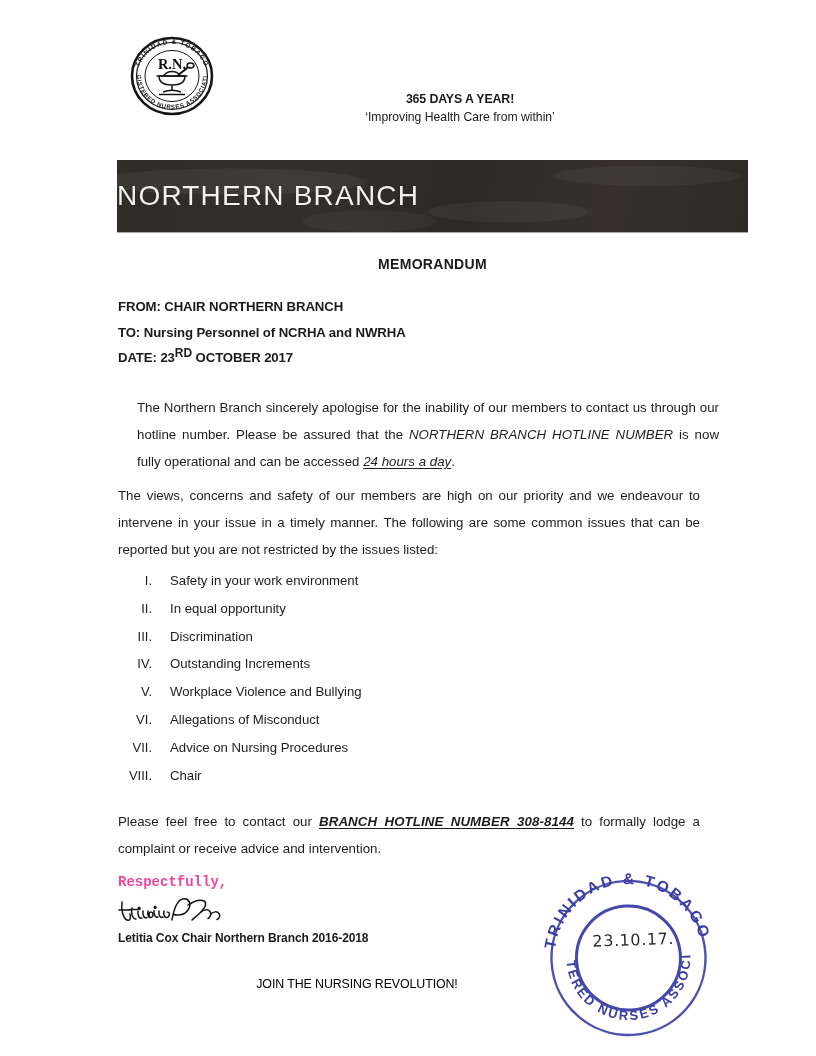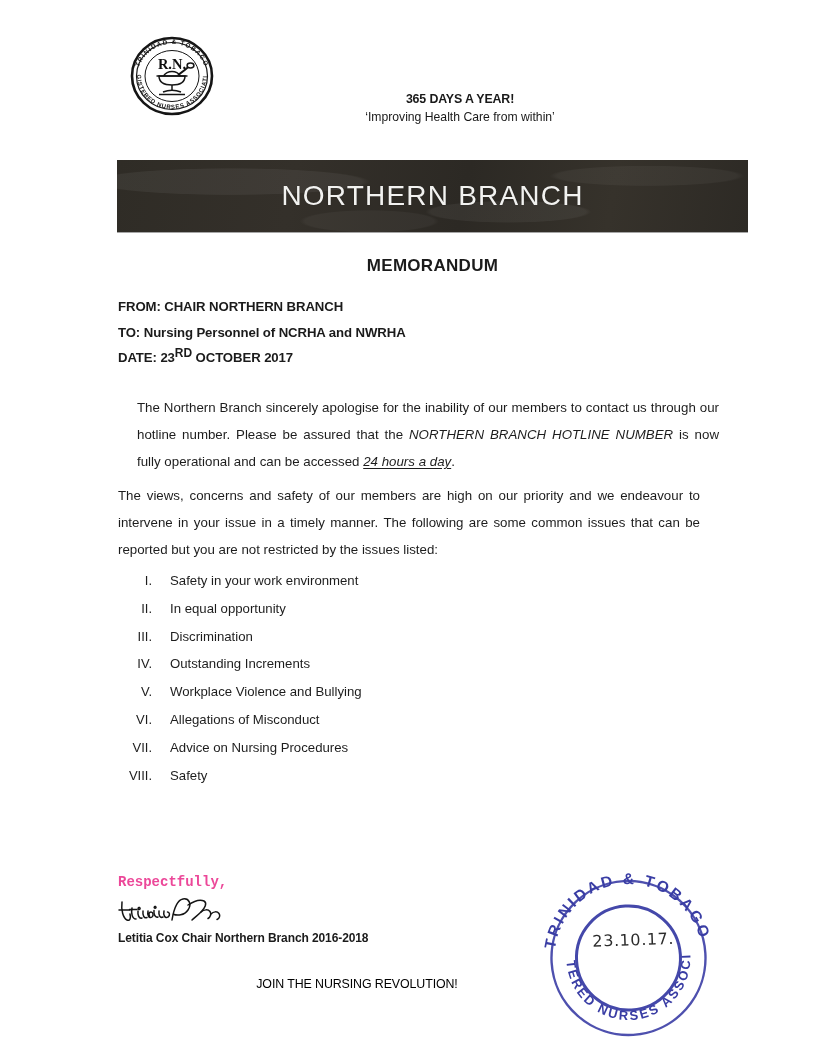--- a/index.html
+++ b/index.html
@@ -70,39 +70,39 @@
     width: 631px;
     height: 72px;
     background:
       radial-gradient(ellipse at 18% 30%, rgba(255,255,255,0.055) 0 18%, rgba(0,0,0,0) 19%),
       radial-gradient(ellipse at 62% 72%, rgba(255,255,255,0.05) 0 14%, rgba(0,0,0,0) 15%),
       radial-gradient(ellipse at 84% 22%, rgba(255,255,255,0.045) 0 12%, rgba(0,0,0,0) 13%),
       radial-gradient(ellipse at 40% 85%, rgba(255,255,255,0.04) 0 12%, rgba(0,0,0,0) 13%),
       linear-gradient(100deg, #2f2c26 0%, #34302a 28%, #2c2924 55%, #36322b 78%, #2d2a25 100%);
     display: flex;
     align-items: center;
-    justify-content: center;
+    justify-content: flex-start;
     box-shadow: 0 1px 0 rgba(0,0,0,0.35);
   }
   .banner-title {
     color: #f2f2f0;
     font-size: 28px;
     font-weight: 400;
     letter-spacing: 1.2px;
     text-shadow: 0 0 1px rgba(0,0,0,0.4);
   }
 
   
   .memo-heading {
     position: absolute;
     left: 117px;
     top: 256px;
     width: 631px;
     text-align: center;
-    font-size: 17px;
+    font-size: 14px;
     font-weight: 700;
     letter-spacing: 0.3px;
     color: #1b1b1b;
   }
 
   
   .meta {
     position: absolute;
     left: 118px;
     top: 294px;
@@ -329,24 +329,27 @@
     <div class="roman-item">
       <span class="roman-num">VI.</span>
       <span class="roman-text">Allegations of Misconduct</span>
     </div>
     <div class="roman-item">
       <span class="roman-num">VII.</span>
       <span class="roman-text">Advice on Nursing Procedures</span>
     </div>
     <div class="roman-item">
       <span class="roman-num">VIII.</span>
-      <span class="roman-text">Safety</span>
-    </div>
-  </div>
-
+      <span class="roman-text">Chair</span>
+    </div>
+  </div>
+
+  <div class="body-block" id="para-3">
+    <p class="para"><span>Please feel free to contact our </span><span class="hotline-strong">BRANCH HOTLINE NUMBER 308-8144</span><span> to formally lodge a complaint or receive advice and intervention.</span></p>
+  </div>
 
   <div class="sign-block">
     <div class="respectfully">Respectfully,</div>
     <div class="signature-mark">
       <svg viewBox="0 0 110 36" width="110" height="36" aria-hidden="true">
         <g fill="none" stroke="#141414" stroke-width="1.5" stroke-linecap="round" stroke-linejoin="round">
           <path d="M 4 8 C 3 16, 5 24, 9 26 C 12 27.5, 13 24, 12 20"></path>
           <path d="M 1 16 H 12"></path>
           <path d="M 14 14 C 13 19, 14 25, 18 25"></path>
           <path d="M 11.5 15.5 H 19"></path>

